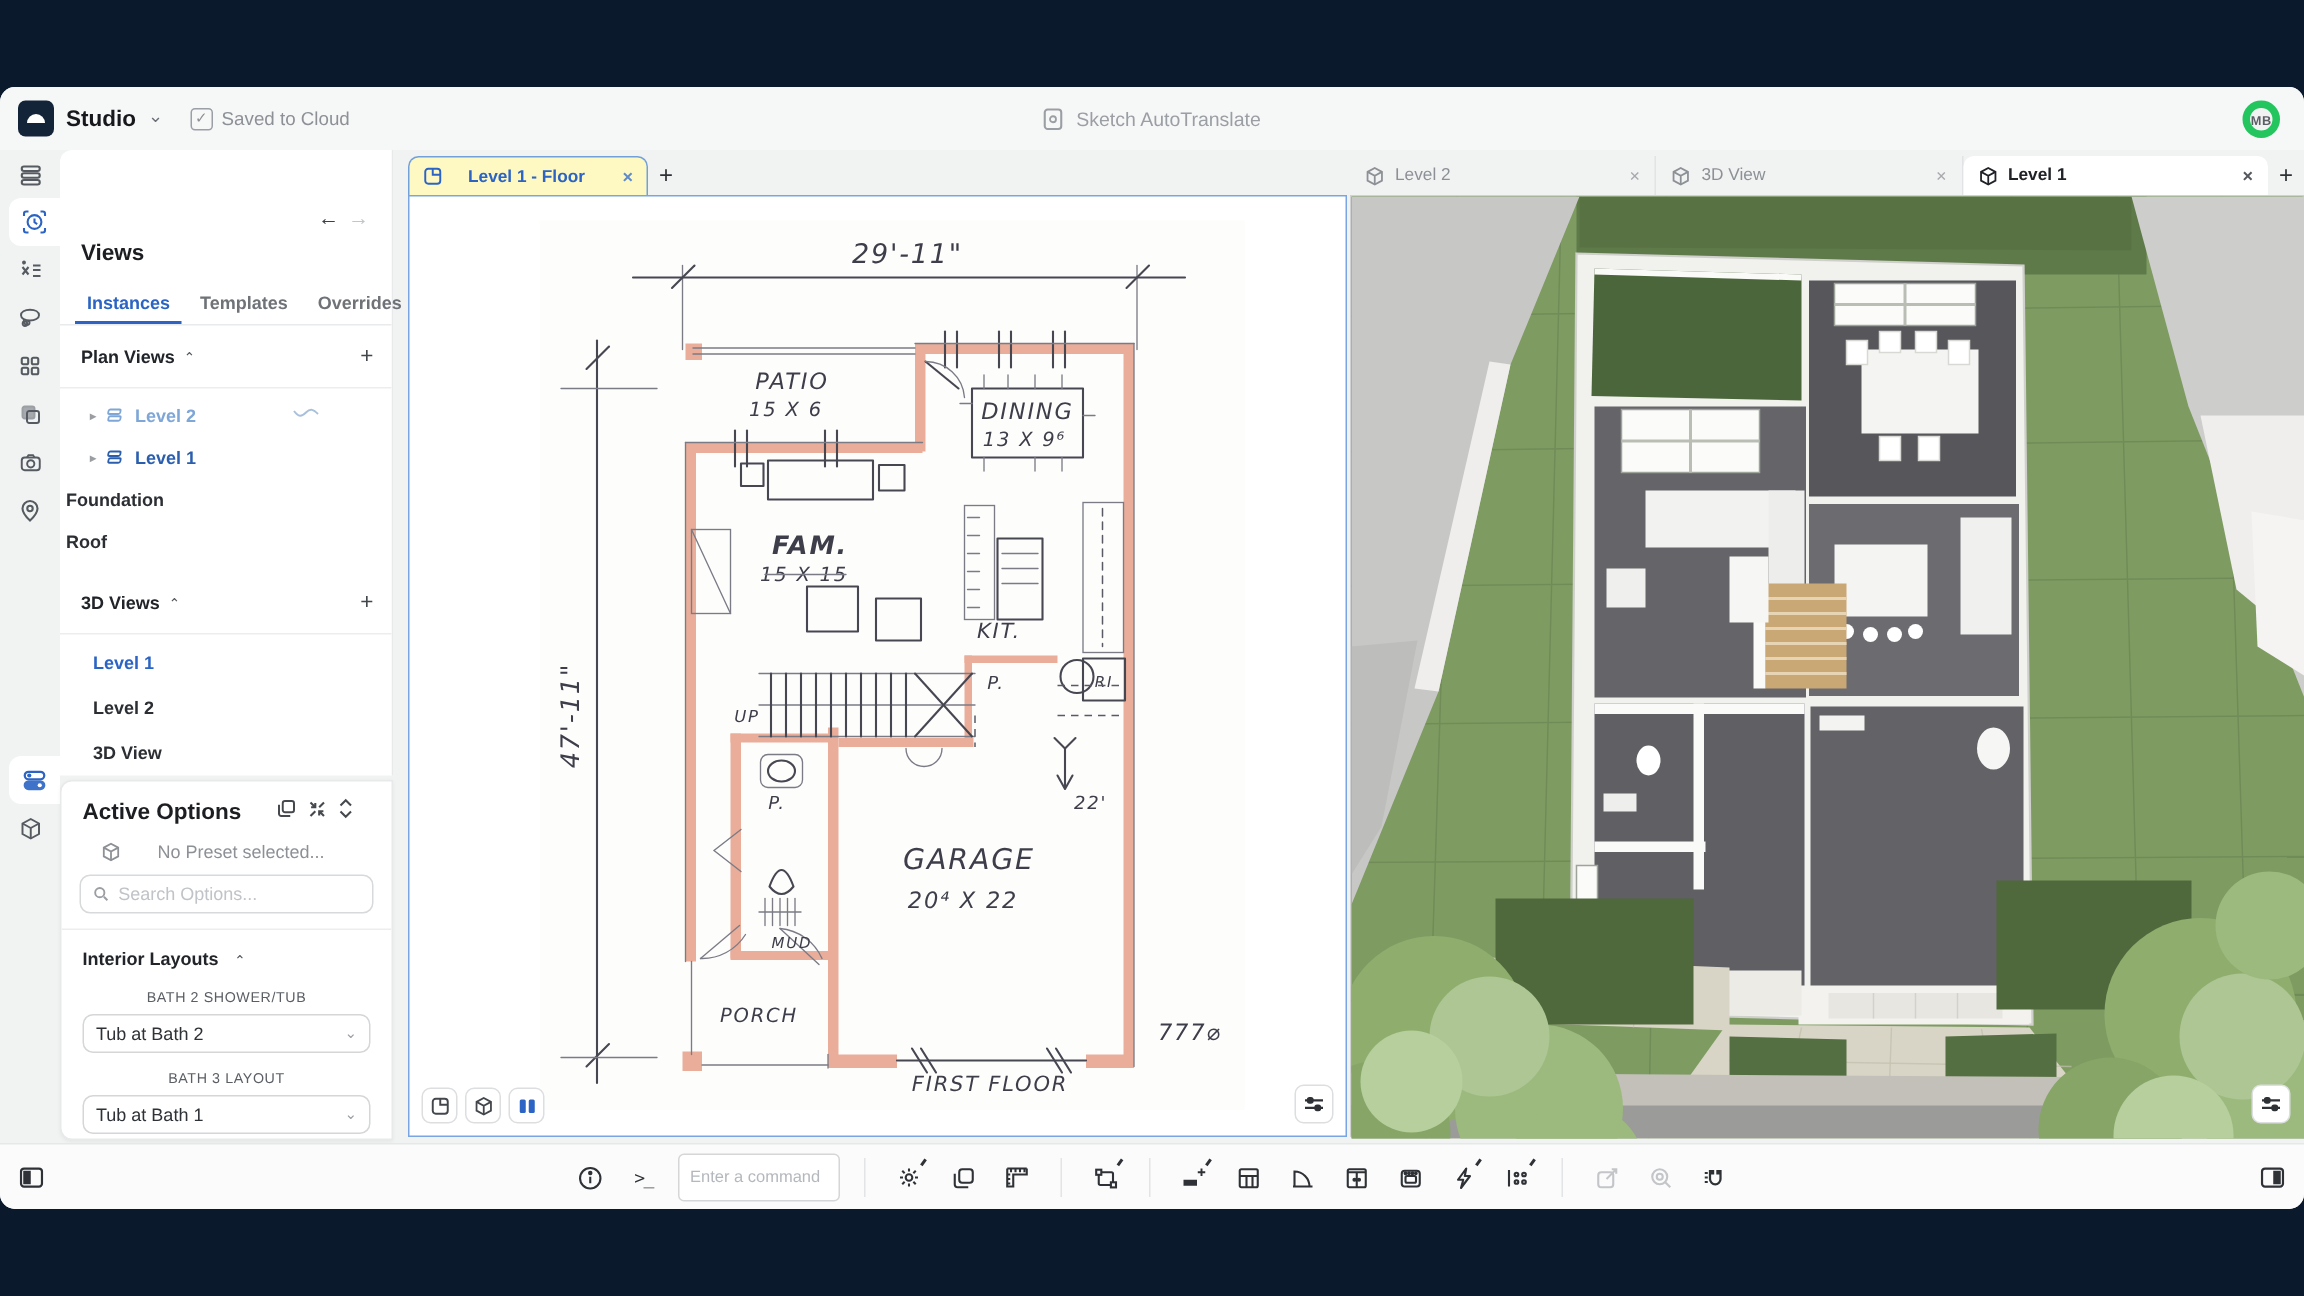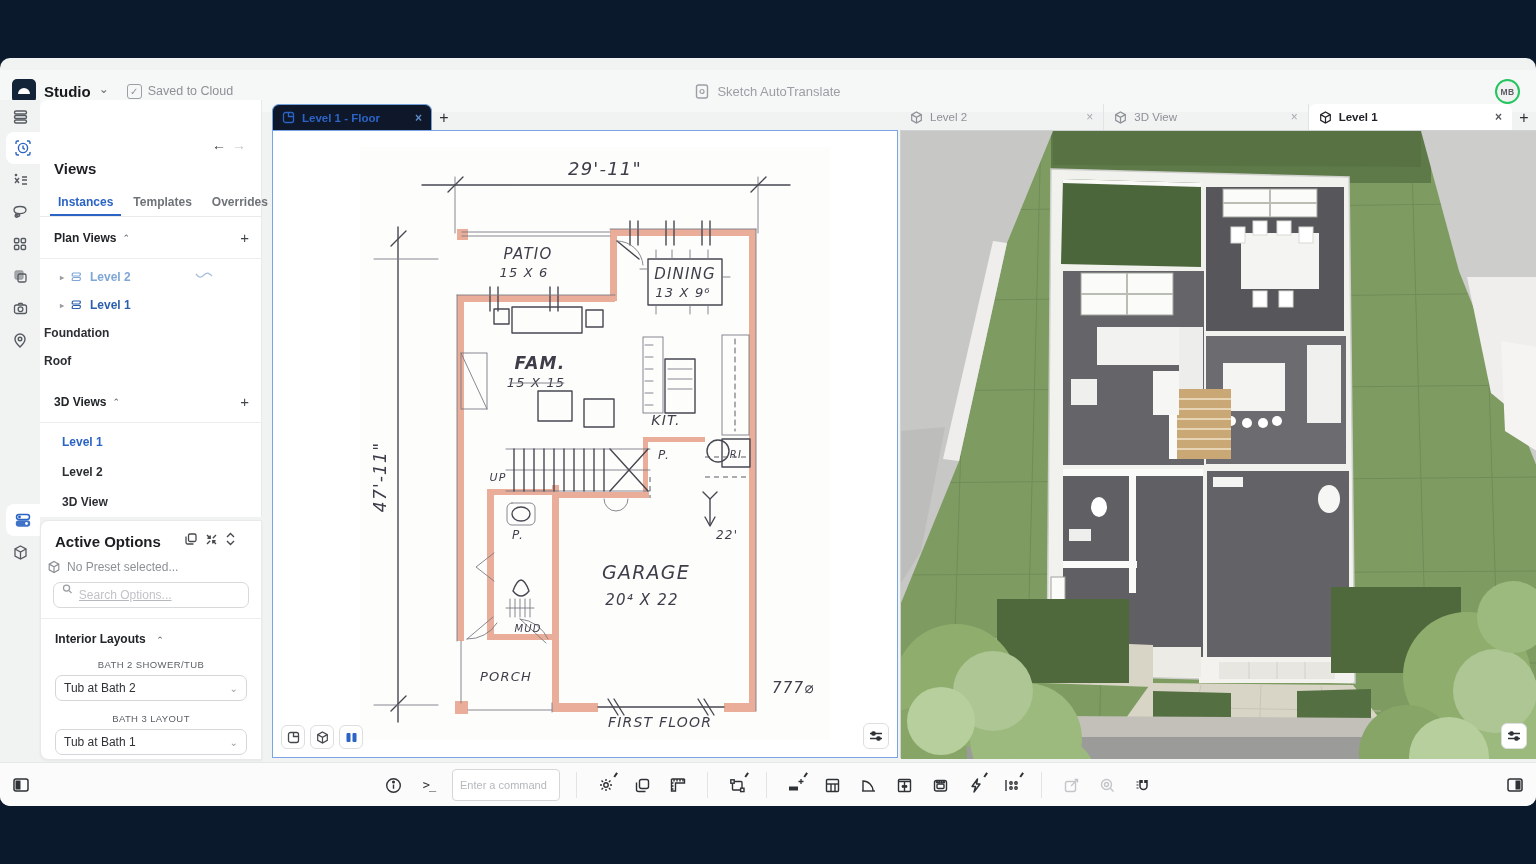--- a/index.html
+++ b/index.html
@@ -3,32 +3,32 @@
 <meta charset="utf-8">
 <style>
   * { margin:0; padding:0; box-sizing:border-box; }
   html,body { width:1536px; height:864px; font-family:"Liberation Sans",sans-serif; }
   body { background:#0a1a2c; position:relative; overflow:hidden; }
 
   .app { position:absolute; left:0; top:58px; width:1536px; height:748px;
          background:#f1f2f2; border-radius:10px; overflow:hidden; }
 
   
-  .appbar { position:absolute; left:0; top:12px; width:100%; height:42px; background:#f6f7f7; }
+  .appbar { position:absolute; left:0; top:0; width:100%; height:42px; background:#f6f7f7; }
   .appbar-left { position:absolute; left:12px; top:0; height:42px; display:flex; align-items:center; gap:8px; }
   .logo { width:24px; height:24px; background:#132338; border-radius:5px; display:flex; align-items:center; justify-content:center; }
   .logo svg { display:block; }
   .app-name { font-size:15px; font-weight:bold; color:#16181c; }
   .chev { color:#6b6f75; font-size:12px; line-height:1; transform:translateY(-2px); }
   .saved { display:flex; align-items:center; gap:6px; margin-left:10px; color:#8d9196; font-size:12.5px; }
   .cbx { width:15px; height:15px; border:1.6px solid #9aa0a6; border-radius:3px; color:#8d9196;
          font-size:10px; display:flex; align-items:center; justify-content:center; }
   .appbar-center { position:absolute; left:0; right:0; top:0; height:42px; display:flex; align-items:center; justify-content:center; gap:8px; color:#9b9fa4; font-size:13px; }
   .avatar { position:absolute; right:16px; top:9px; width:25px; height:25px; border-radius:50%;
-            background:#f2f2f2; border:2px solid #22c55e; color:#5a5e64; font-size:8.5px; font-weight:bold;
+            background:#f2f2f2; border:5px solid #22c55e; color:#5a5e64; font-size:8.5px; font-weight:bold;
             display:flex; align-items:center; justify-content:center; letter-spacing:.3px; }
 
   
   .rail { position:absolute; left:0; top:42px; width:40px; bottom:44px; background:#f1f2f2; }
   .rail-btn { width:40px; height:32px; display:flex; align-items:center; justify-content:center; color:#565b61; }
   .rail-btn.active { background:#ffffff; border-radius:8px 0 0 8px; margin-left:6px; width:34px; color:#2b64c4; }
   .rail-gap { height:148px; }
 
   
   .views-panel { position:absolute; left:40px; top:42px; width:222px; height:417px; background:#ffffff;
@@ -53,34 +53,34 @@
   .flat-item { padding:8px 12px 8px 22px; font-size:12px; font-weight:bold; color:#2b2e33; }
   .flat-item.blue { color:#2b64c4; }
   .divline { height:1px; background:#ededee; margin:4px 0; }
 
   
   .ao-panel { position:absolute; left:40px; top:462px; width:222px; height:240px; background:#ffffff;
               border-radius:8px 0 0 8px; border:1px solid #e8e9ea; box-shadow:0 1px 3px rgba(0,0,0,.05); overflow:hidden; }
   .ao-head { display:flex; align-items:center; padding:11px 25px 6px 14px; }
   .ao-title { font-size:15px; font-weight:bold; color:#1c1e22; flex:1; }
   .ao-ic { color:#45494e; margin-left:7px; }
-  .ao-preset { display:flex; align-items:center; gap:6px; padding:4px 6px 6px; color:#8d9196; font-size:12px; }
-  .search { margin:2px 12px 10px; height:26px; border:1px solid #d7d9db; border-radius:7px; display:flex; gap:6px; padding:0 8px; color:#b6babe;text-decoration:underline; }
+  .ao-preset { display:flex; align-items:center; gap:24px; padding:4px 26px 6px; color:#8d9196; font-size:12px; }
+  .search { margin:2px 12px 10px; height:26px; border:1px solid #d7d9db; border-radius:7px; display:flex; align-items:center; gap:6px; padding:0 8px; color:#b6babe; }
   .search input { border:none; outline:none; width:100%; font-size:12px; color:#555; background:transparent; }
   .search input::placeholder { color:#c0c3c7; }
   .ao-sec { border-top:1px solid #ededee; padding:10px 14px 0; }
   .ao-sec-title { font-size:12px; font-weight:bold; color:#212428; }
   .fld-label { font-size:9.5px; letter-spacing:.4px; color:#5b5f64; margin:12px 0 5px;text-align:center; }
   .select { height:26px; border:1px solid #d4d6d8; border-radius:7px; display:flex; align-items:center; padding:0 8px; font-size:12px; color:#2e3135; background:#fff; }
   .select .sel-chev { margin-left:auto; color:#9a9ea3; font-size:10px; }
 
   
   .tabbar { position:absolute; top:46px; height:26px; display:flex; align-items:flex-end; }
   .ctabbar { left:272px; }
-  .ctab { height:26px; display:flex; align-items:center; gap:7px; padding:0 9px; background:#0f172a;
+  .ctab { height:26px; display:flex; align-items:center; gap:17px; padding:0 9px; background:#fef9c3;
           border:1px solid #72a0db; border-bottom:none; border-radius:7px 7px 0 0; color:#2b64c4;
           font-size:11.5px; font-weight:bold; min-width:160px; }
   .ctab .x { margin-left:auto; color:#5f8cc9; font-size:12px; }
   .tab-plus { width:24px; height:24px; display:flex; align-items:center; justify-content:center; font-size:16px; color:#2e3135; }
 
   .canvas { position:absolute; top:72px; height:628px; background:#ffffff; }
   .center-canvas { left:272px; width:626px; border:1.5px solid #7aa5e4; }
   .right-canvas { left:900px; width:636px; border:1px solid #cfd1d3; background:#7e9c62; }
 
   .paper { position:absolute; left:87px; top:16px; width:470px; height:593px; background:#fdfdfc; }

